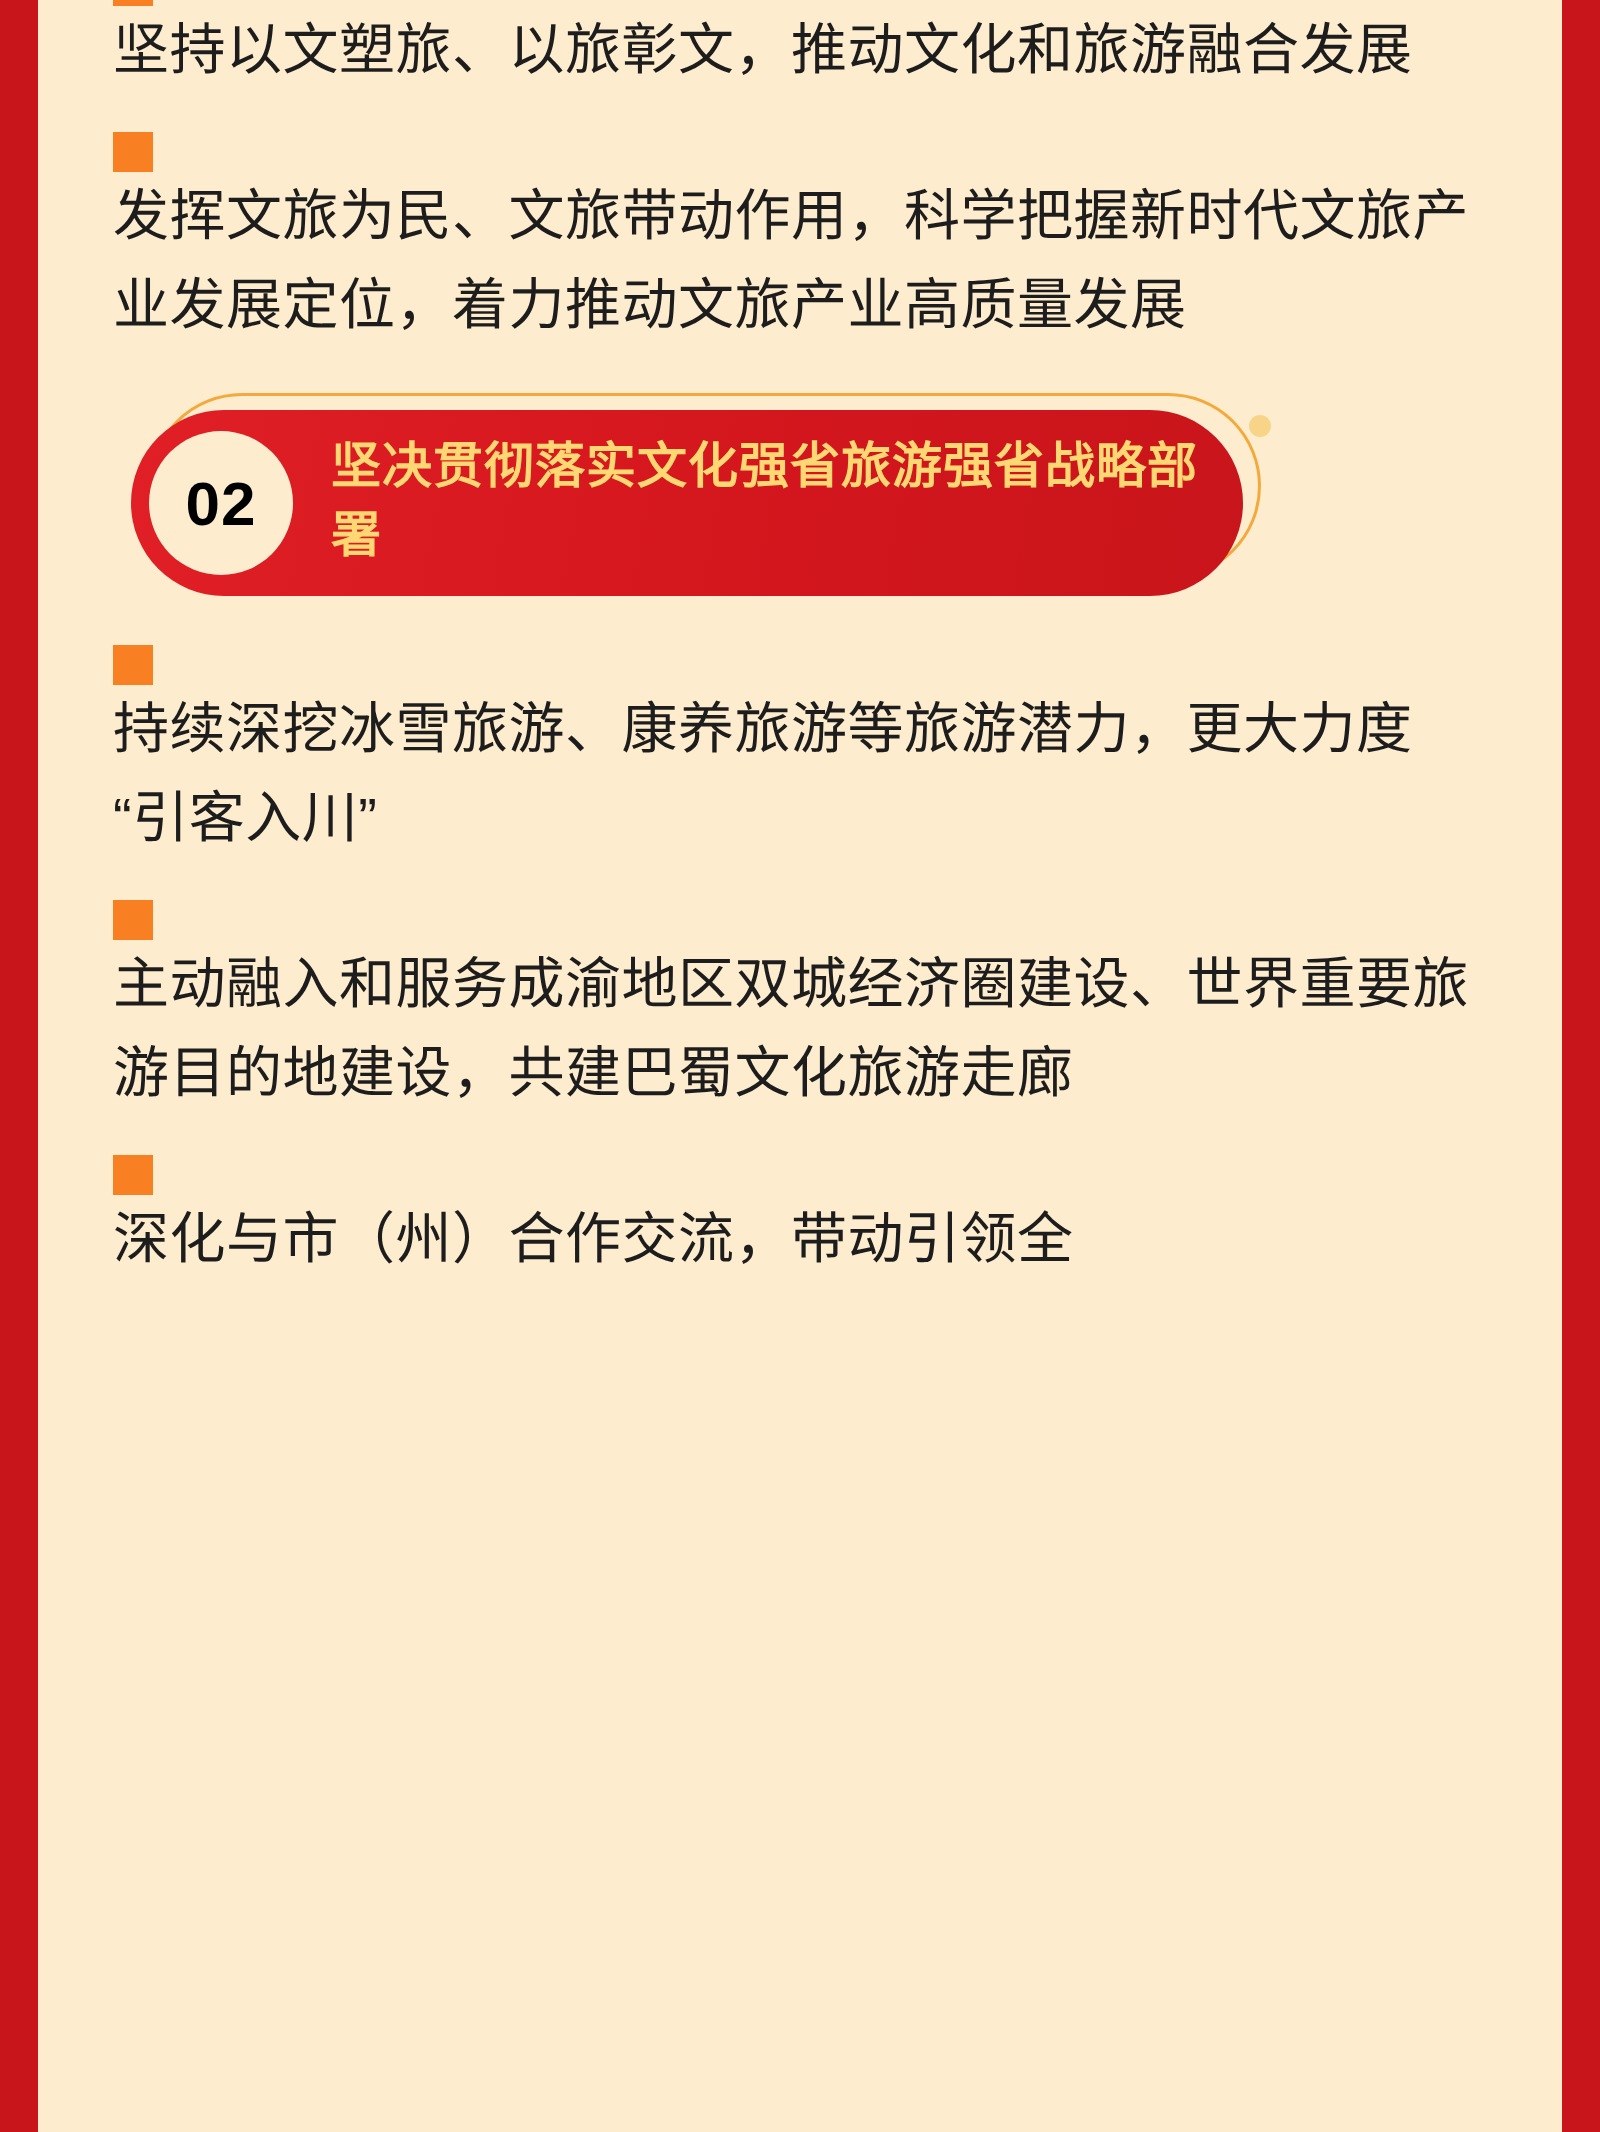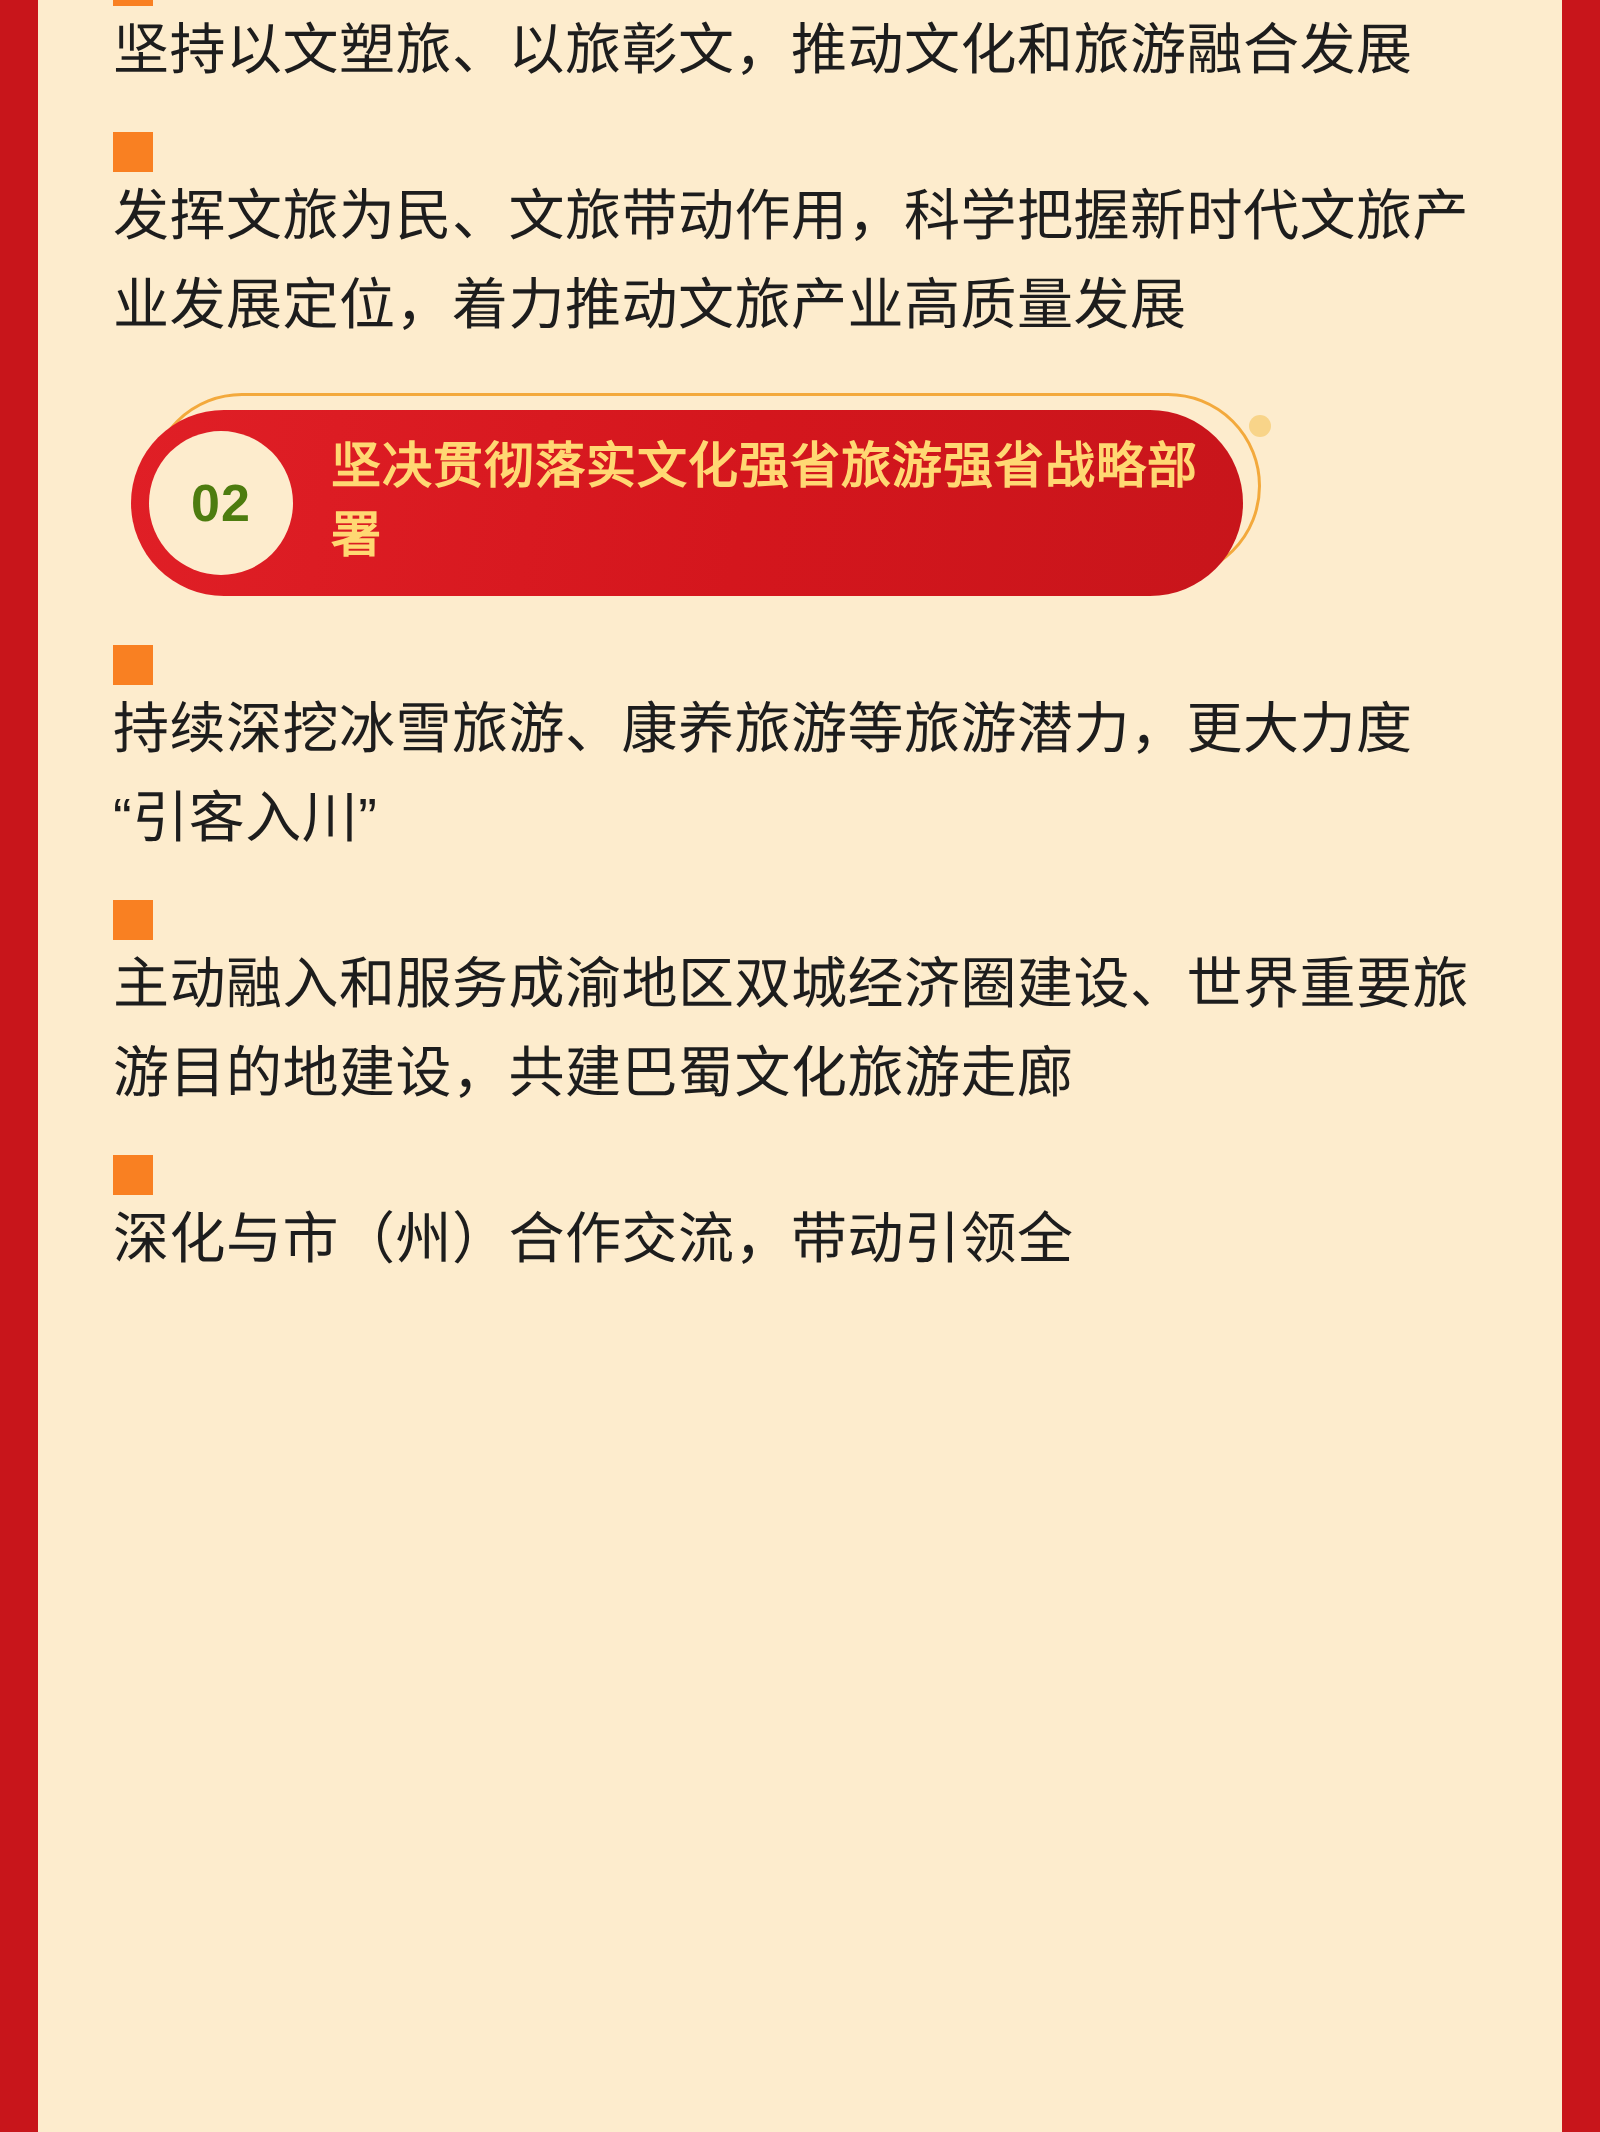--- a/index.html
+++ b/index.html
@@ -101,23 +101,23 @@
     top: 38px;
     width: 144px;
     height: 144px;
     border-radius: 50%;
     background: #fdeccd;
     display: flex;
     align-items: center;
     justify-content: center;
   }
   .banner-num {
-    font-size: 52px;
+    font-size: 62px;
     font-weight: bold;
-    color: #4d7c0f;
+    color: #000000;
     letter-spacing: 1px;
   }
   .banner-title {
     position: absolute;
     left: 200px;
     top: 42px;
     width: 880px;
     font-size: 50px;
     font-weight: bold;
     color: #ffd873;

